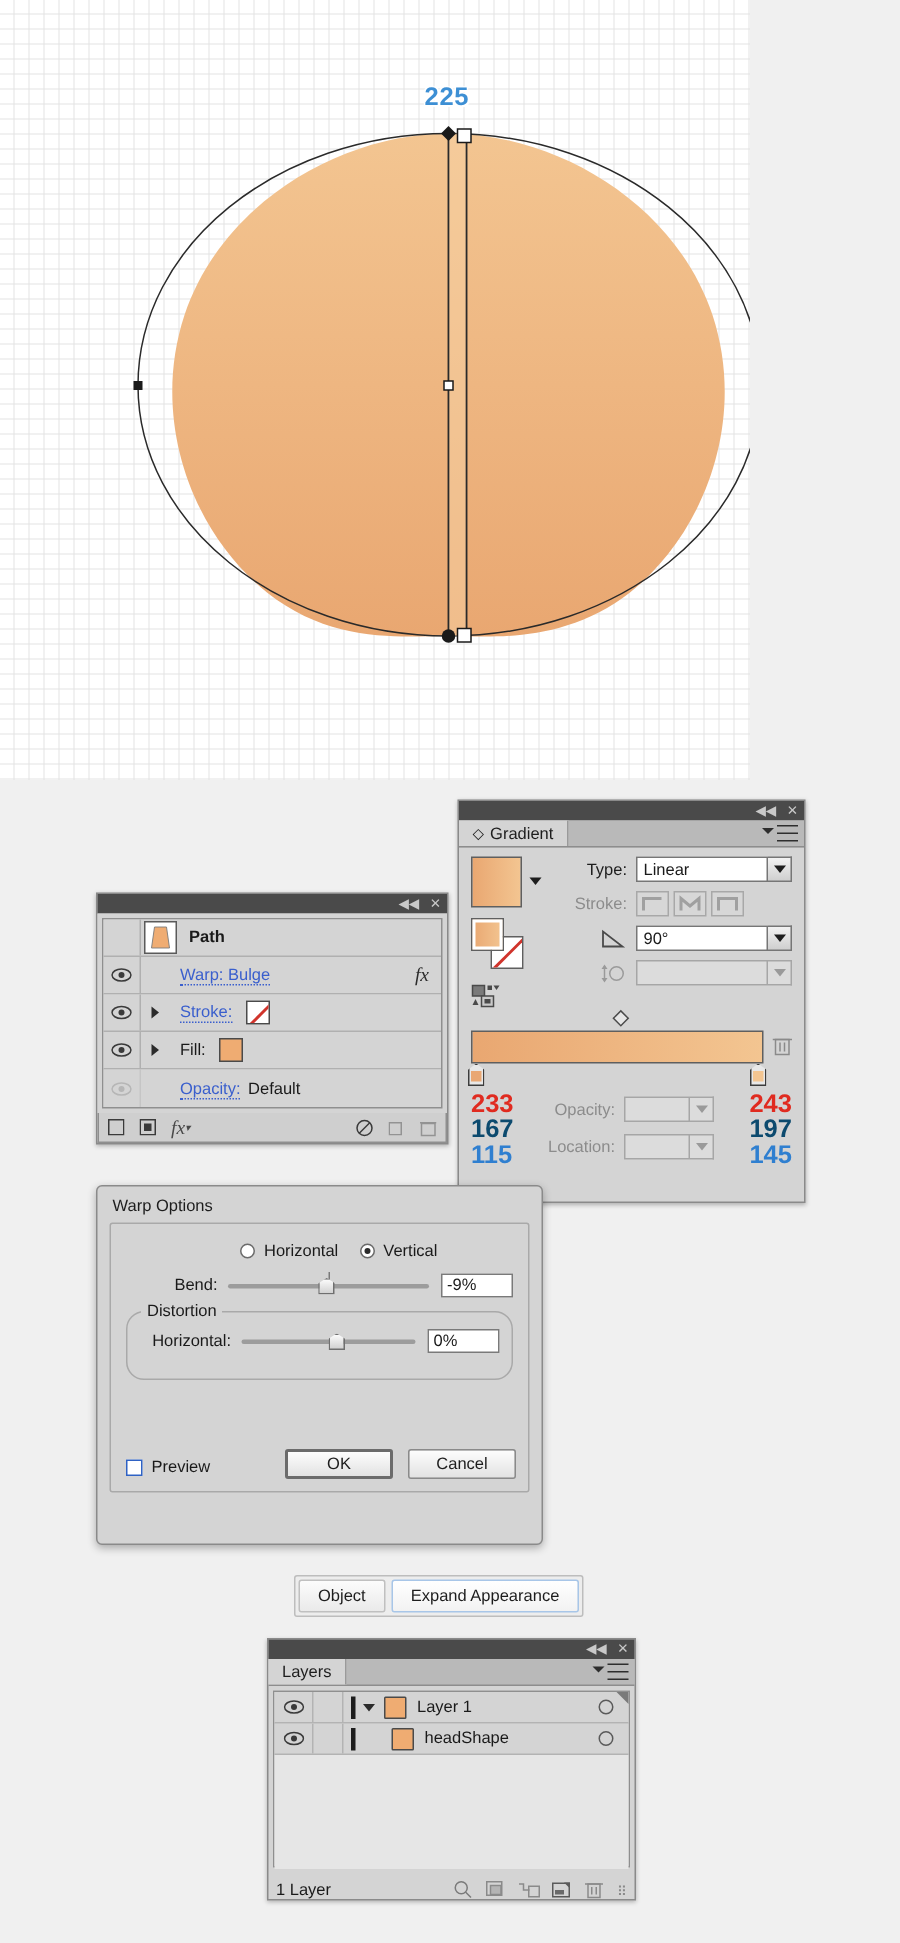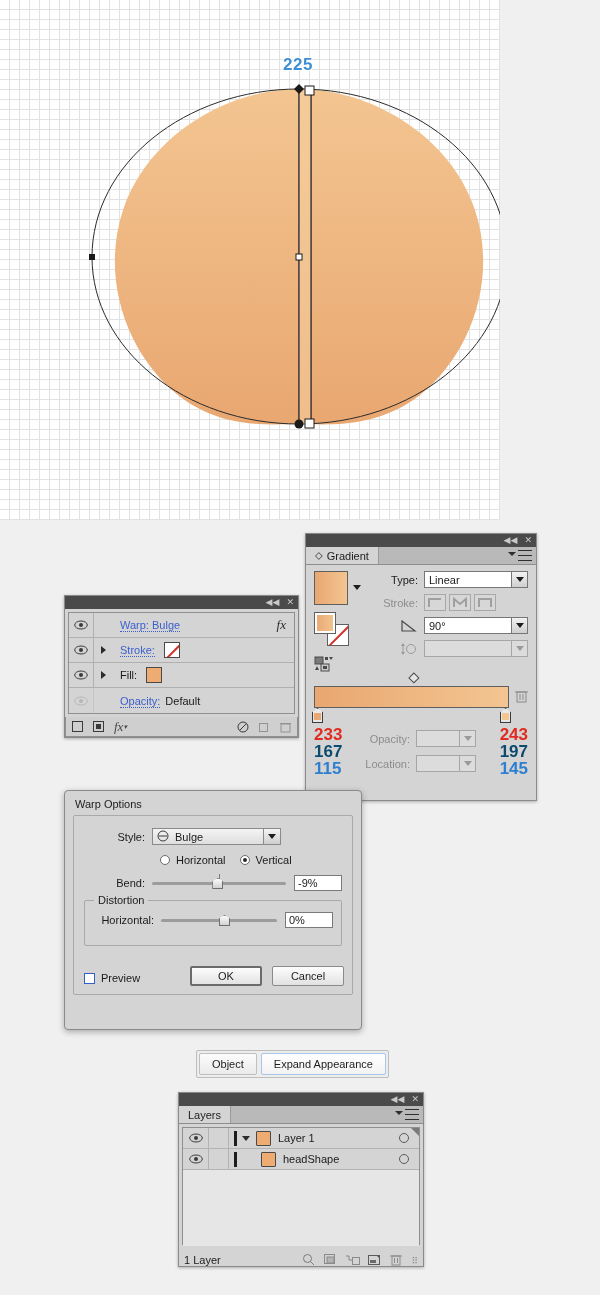--- a/index.html
+++ b/index.html
@@ -184,21 +184,21 @@
   .slider { position:relative; height:12px; flex:1; margin:0 8px 0 0; display:flex; align-items:center;}
   .slider .track { height:3px; width:100%; background:#9c9c9c; border-radius:2px; }
   .slider .tick { position:absolute; top:-3px; width:1px; height:5px; background:#7a7a7a; }
   .slider .knob {
     position:absolute; width:11px;height:11px; top:1px;
     background:linear-gradient(#fbfbfb,#d2d2d2); border:1px solid #6f6f6f;
     clip-path: polygon(50% 0%, 100% 32%, 100% 100%, 0% 100%, 0% 32%);
   }
   .numfield { width:48px; height:16px; background:#fff; border:1px solid #7a7a7a; font-size:11px; display:flex; align-items:center; padding:0 3px; }
   .group {
-    border:1px solid #a9a9a9; border-radius:2px; margin-top:6px; padding:11px 8px 8px 8px; position:relative;
+    border:1px solid #a9a9a9; border-radius:12px; margin-top:6px; padding:11px 8px 8px 8px; position:relative;
   }
   .group-title { position:absolute; top:-7px; left:9px; background:#d4d4d4; padding:0 4px; font-size:11px; }
   .btn {
     min-width:72px; height:20px; font-size:11px;
     background:linear-gradient(#fdfdfd,#e2e2e2); border:1px solid #8a8a8a; border-radius:2px;
     display:flex;align-items:center;justify-content:center; color:#1d1d1d;
   }
   .btn.primary { border:2px solid #6b6b6b; }
   .chk { width:11px;height:11px;border:1px solid #2f62c4;background:#fff;display:inline-block;}
 
@@ -271,20 +271,29 @@
 </div>
 
 <div class="panel" id="appearance">
   <div class="panel-topbar">
     <span class="tb-ico">◀◀</span>
     <span class="tb-ico">✕</span>
   </div>
   <div class="ap-body">
     <div class="ap-list">
 
+      <div class="ap-row">
+        <div class="ap-eye"></div>
+        <div class="ap-thumb">
+          <svg width="18" height="18" viewBox="0 0 18 18">
+              <path d="M5 2 L13 2 L15 16 L3 16 Z" fill="#efac72" stroke="#7a7a7a" stroke-width="0.6"></path>
+            </svg>
+        </div>
+        <div class="ap-label bold">Path</div>
+      </div>
 
       <div class="ap-row">
         <div class="ap-eye">
           <svg width="14" height="10" viewBox="0 0 14 10">
               <ellipse cx="7" cy="5" rx="6.3" ry="4" fill="none" stroke="#3a3a3a" stroke-width="1"></ellipse>
               <circle cx="7" cy="5" r="2" fill="#3a3a3a"></circle>
             </svg>
         </div>
         <div class="ap-arrow sp"></div>
         <div class="ap-label"><span class="ap-link">Warp: Bulge</span></div>
@@ -515,35 +524,20 @@
         </div>
       </div>
     </div>
   </div>
 </div>
 
 <div id="warp">
   <div class="dlg-title">Warp Options</div>
   <div class="dlg-inner">
 
-    <div class="w-row">
-      <div class="w-lbl">Style:</div>
-      <div class="style-field">
-        <span>
-          <svg width="12" height="12" viewBox="0 0 12 12">
-              <circle cx="6" cy="6" r="5" fill="none" stroke="#3a3a3a"></circle>
-              <line x1="2" y1="6" x2="10" y2="6" stroke="#3a3a3a"></line>
-            </svg>
-        </span>
-        <span>Bulge</span>
-      </div>
-      <div class="style-dd">
-          <div class="tri-down"></div>
-        </div>
-    </div>
 
     <div class="radio-row">
       <span class="radio"></span>
       <span>Horizontal</span>
       <span class="radio on" style="margin-left:8px"></span>
       <span>Vertical</span>
     </div>
 
     <div class="w-row">
       <div class="w-lbl">Bend:</div>

